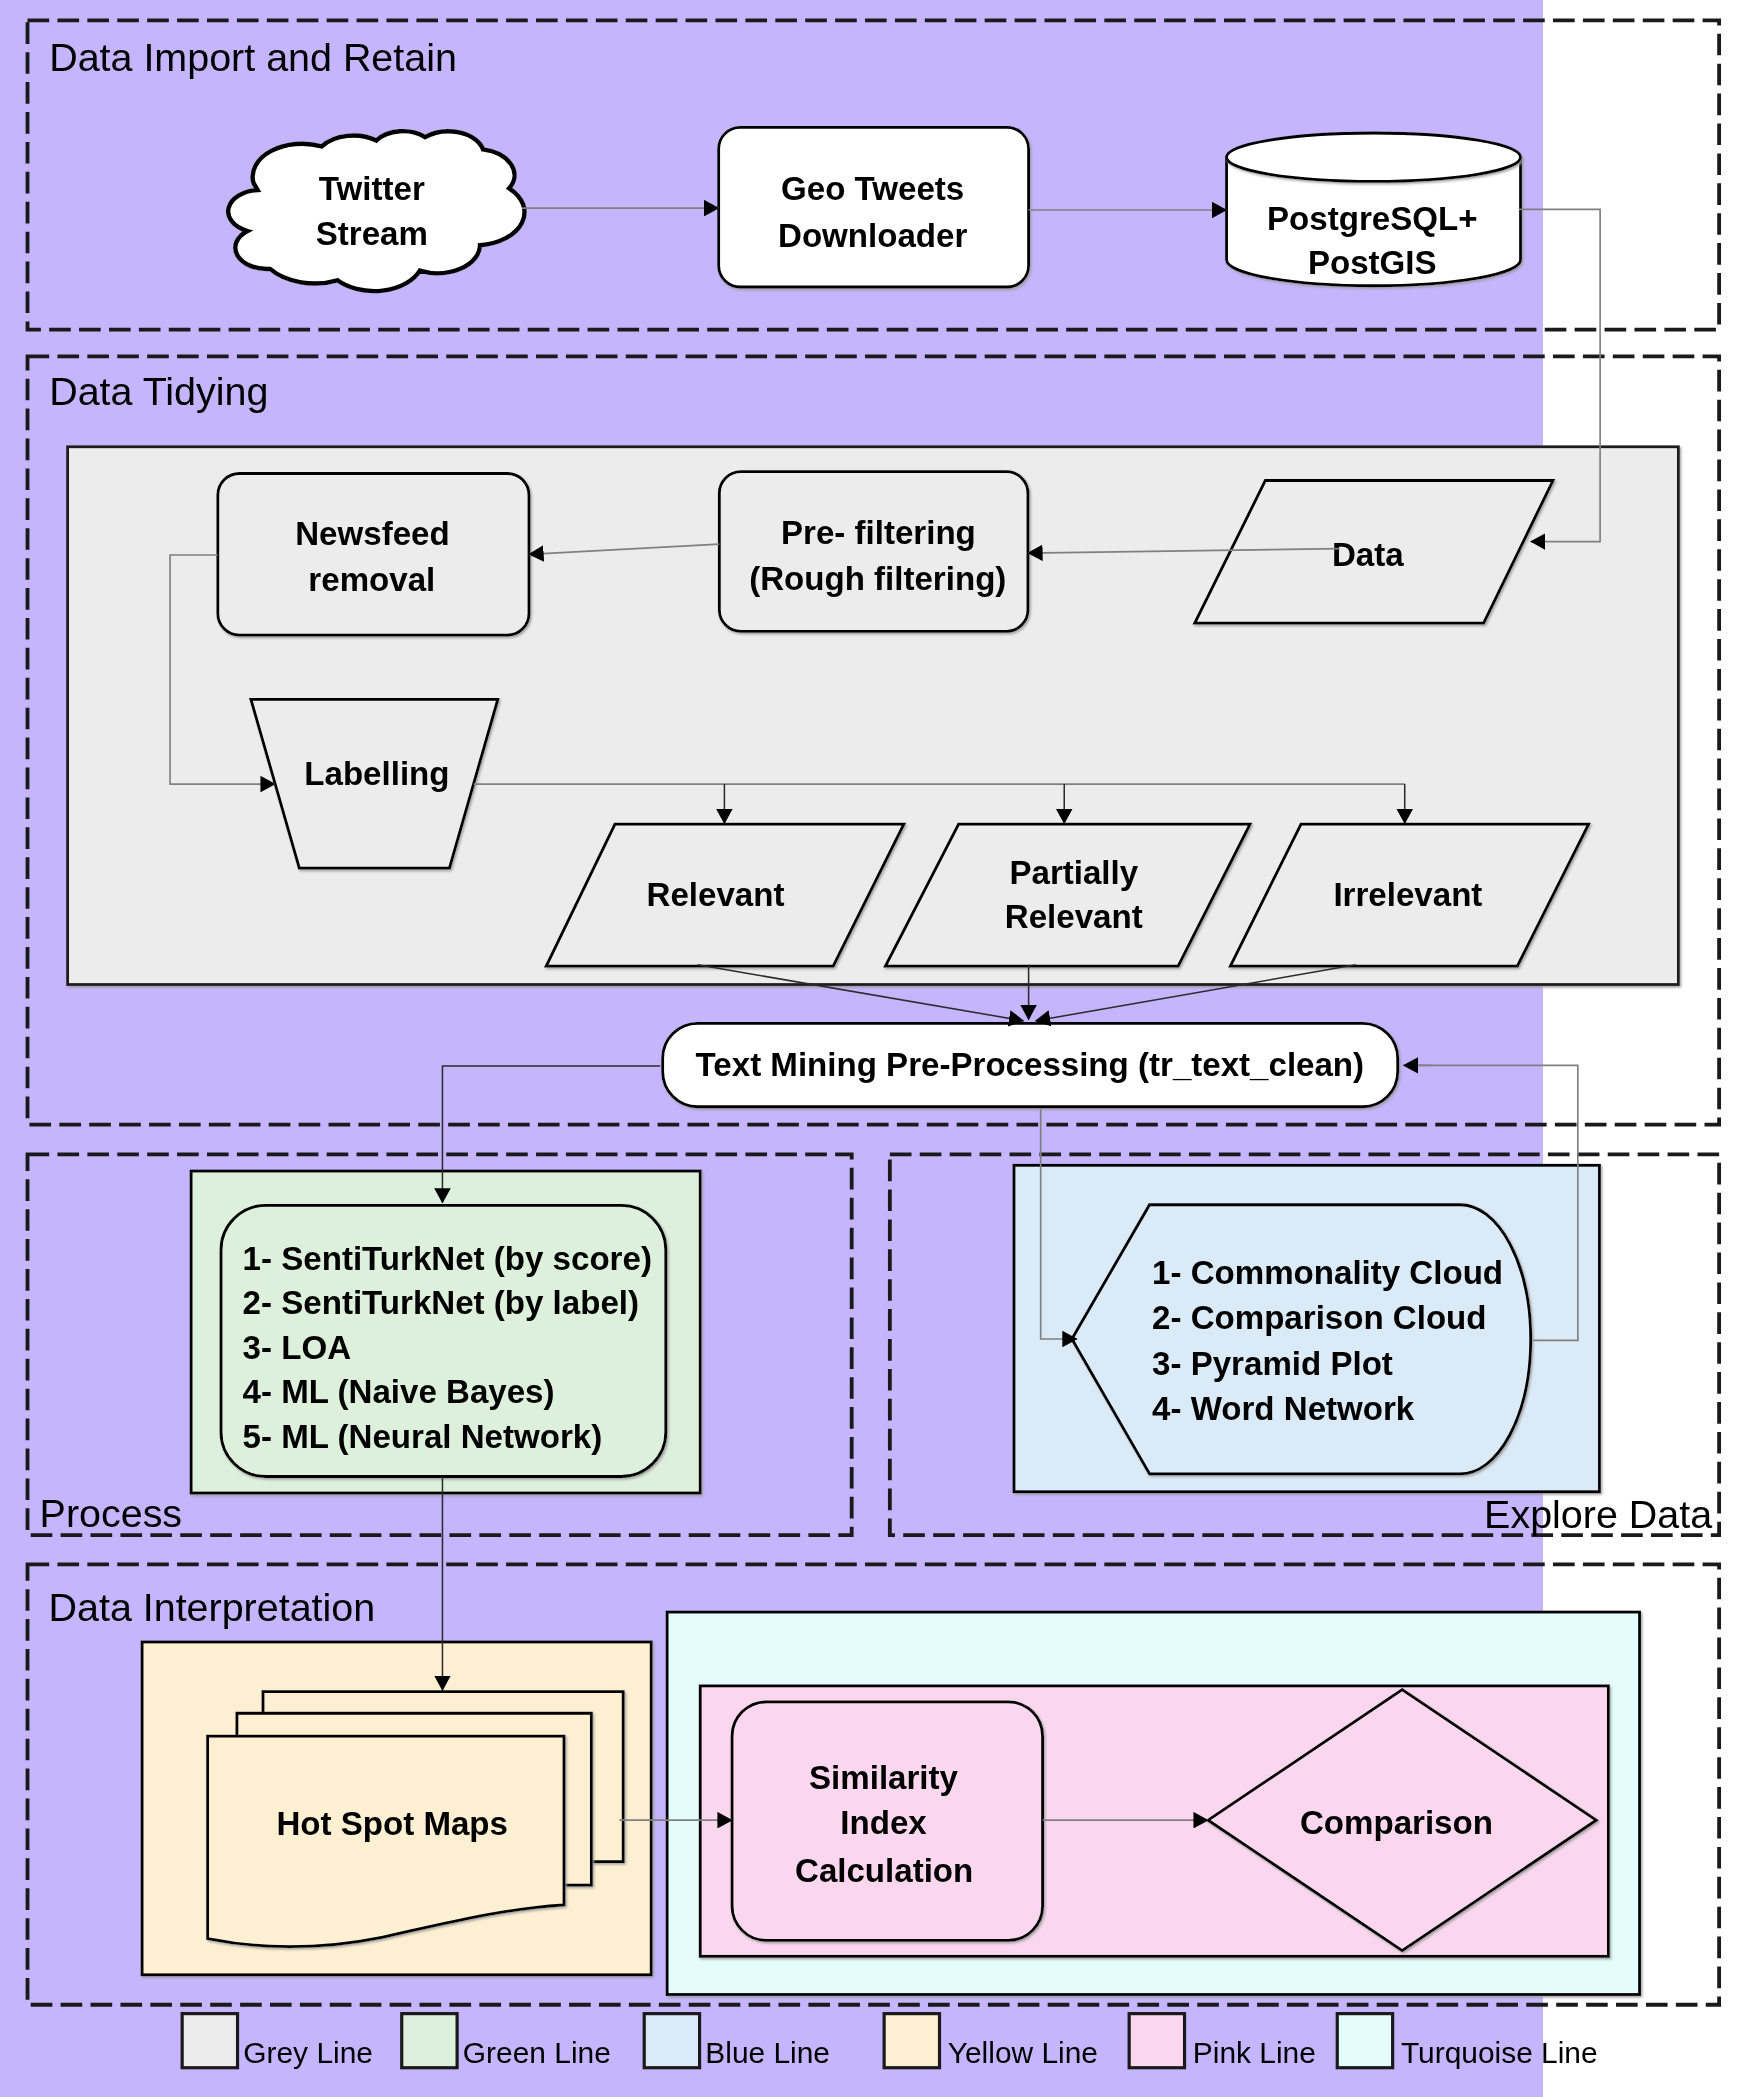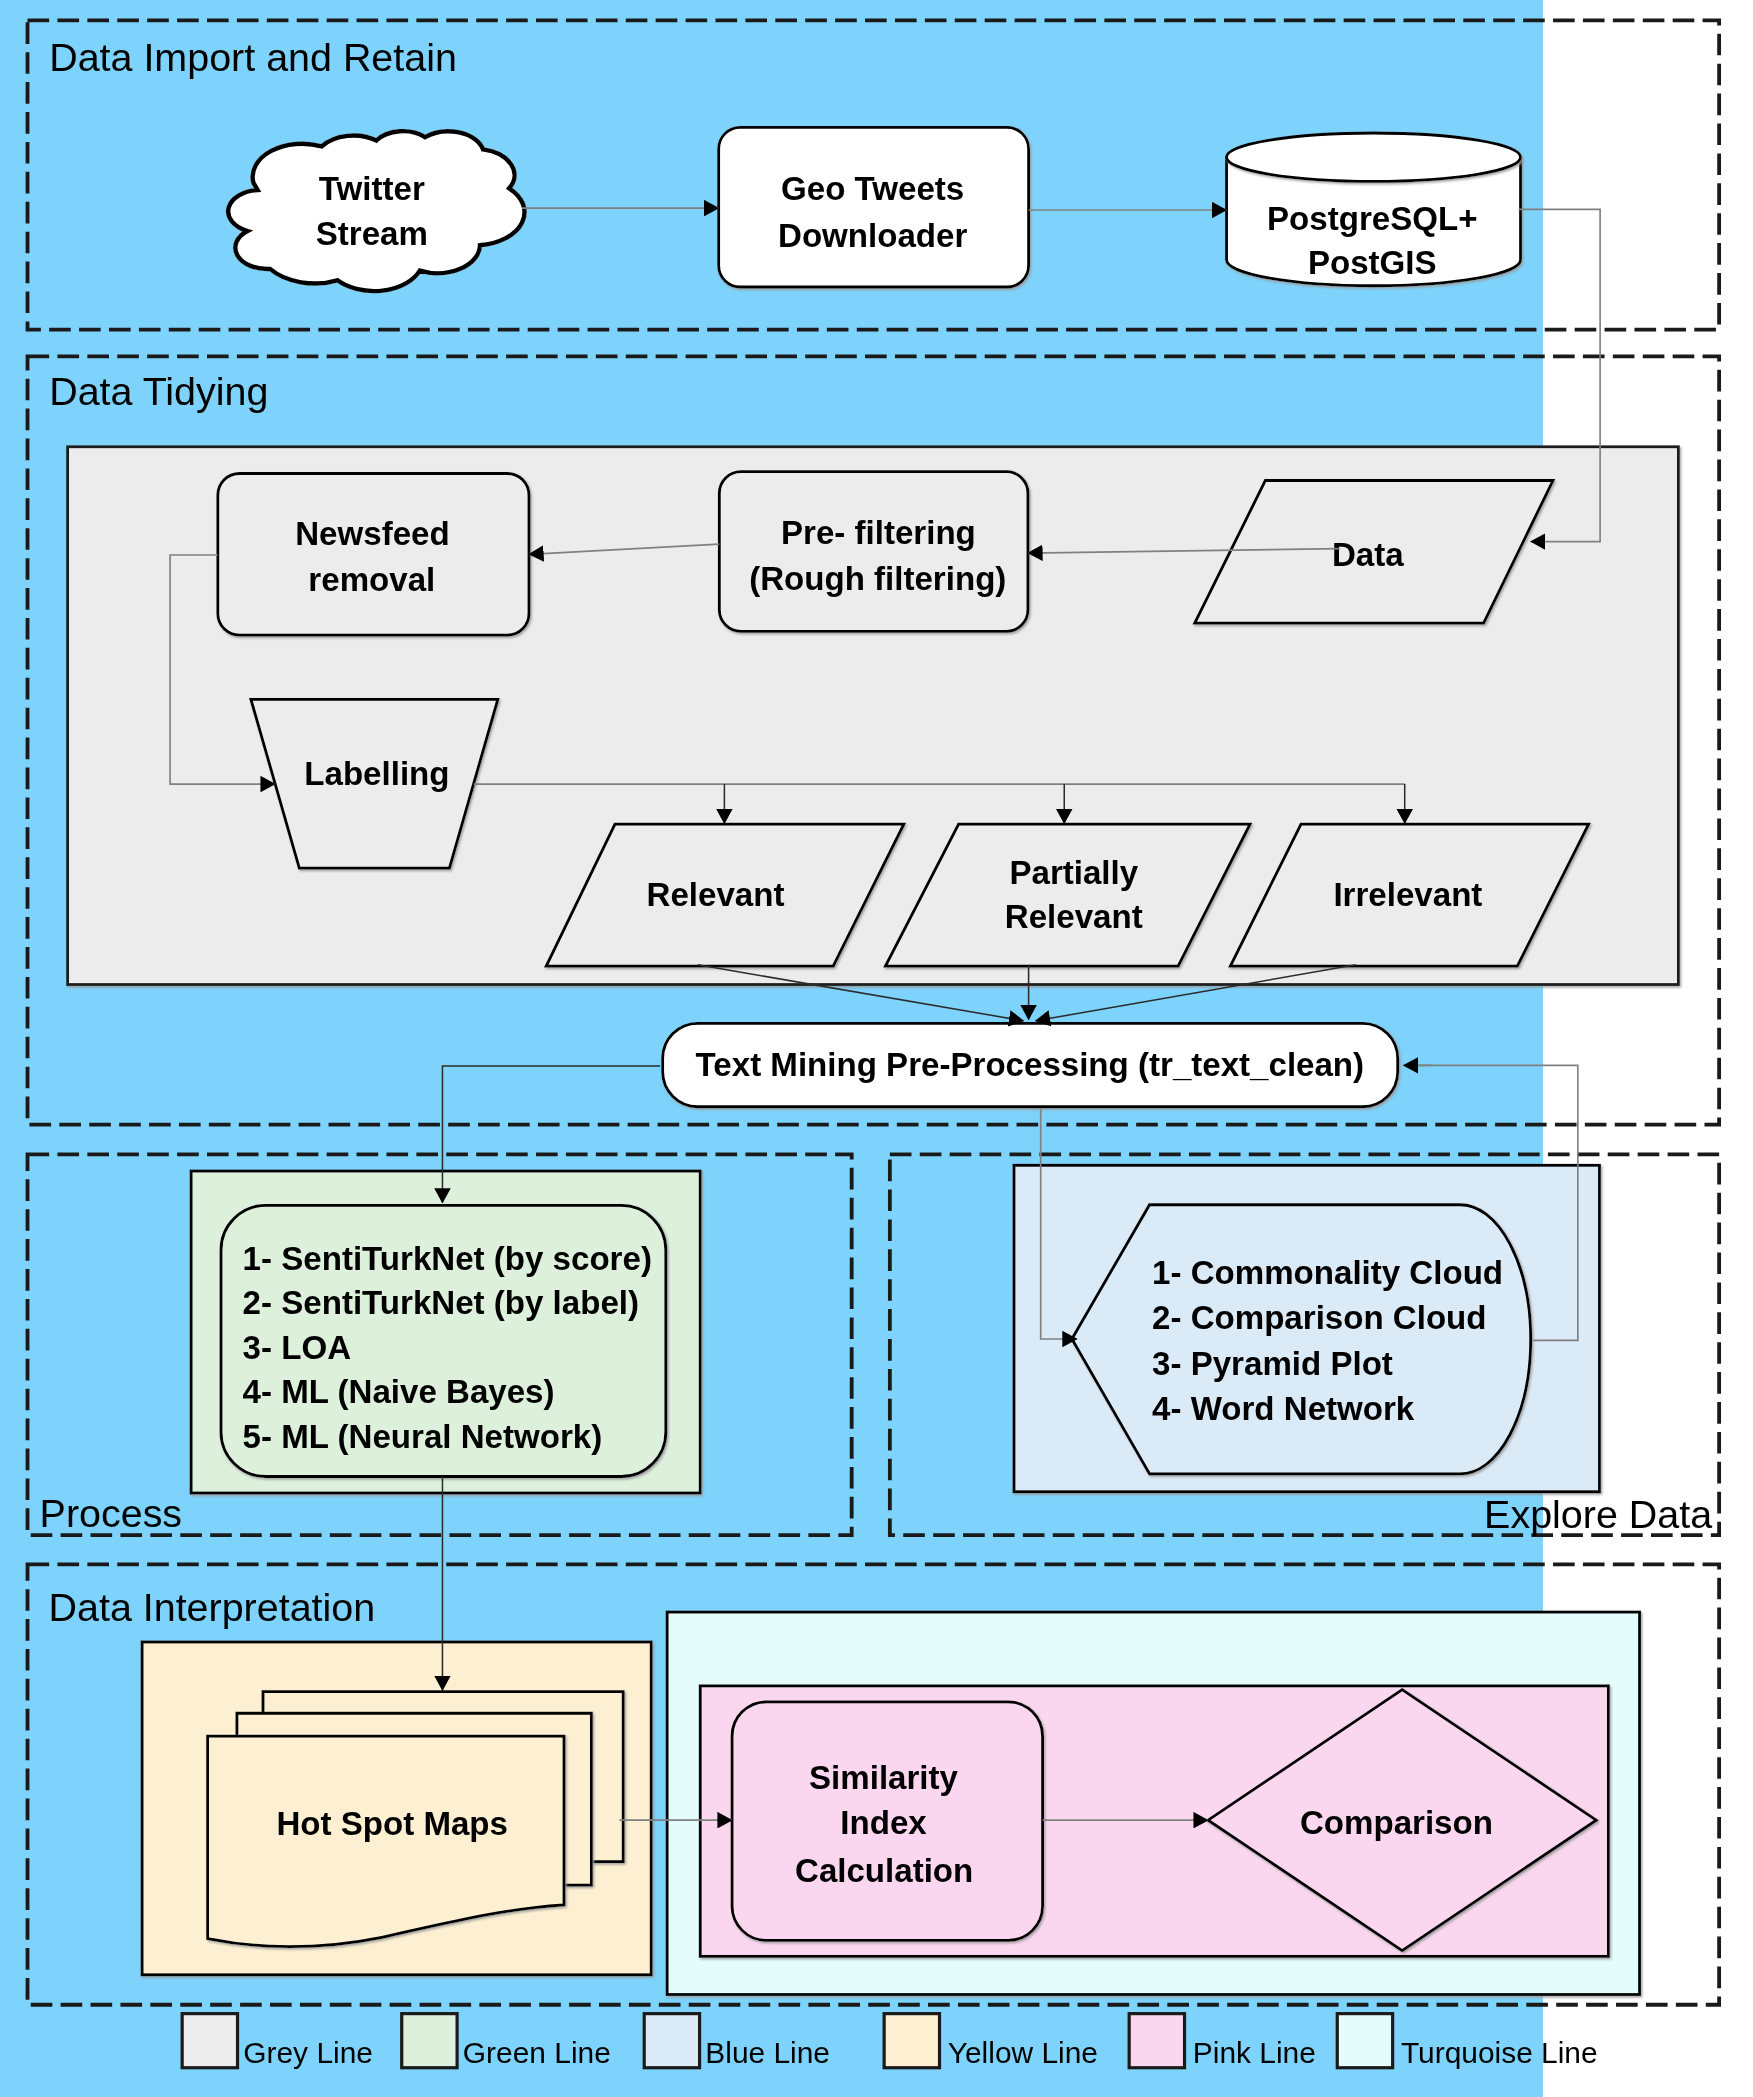--- a/index.html
+++ b/index.html
@@ -1,19 +1,19 @@
 <!DOCTYPE html>
 <html style="font-size:10.2px"><head>
 <meta charset="utf-8">
 <title>Data Workflow Diagram</title>
 <style>
   html,body{margin:0;padding:0;background:#ffffff;}
   body{width:1753px;height:2097px;overflow:hidden;
        font-family:"Liberation Sans", sans-serif;}
-  #root{position:relative;width:1543px;height:2097px;background:#7dd3fc;}
+  #root{position:relative;width:1543px;height:2097px;background:#c4b5fd;}
   svg#canvas{position:absolute;left:0;top:0;width:1753px;height:2097px;display:block;}
   text{font-family:"Liberation Sans", sans-serif;}
   .sect-title{font-size:62px;fill:#000;}
   .nd{font-size:52px;font-weight:bold;fill:#000;}
   .lg{font-size:47px;fill:#000;}
   .dash{fill:none;stroke:#1a1a1a;stroke-width:6;stroke-dasharray:34 13;}
   .shape{fill:#ffffff;stroke:#000000;stroke-width:4.4;}
   .shape-grey{fill:#ececec;stroke:#000000;stroke-width:4.4;}
   .conn{fill:none;stroke:#808080;stroke-width:2.6;}
   .conn-dk{fill:none;stroke:#2b2b2b;stroke-width:2.4;}

